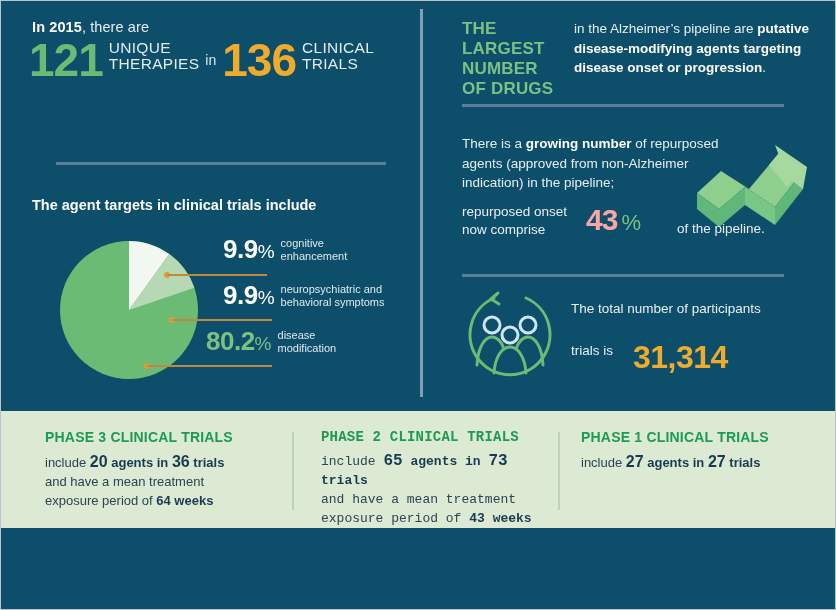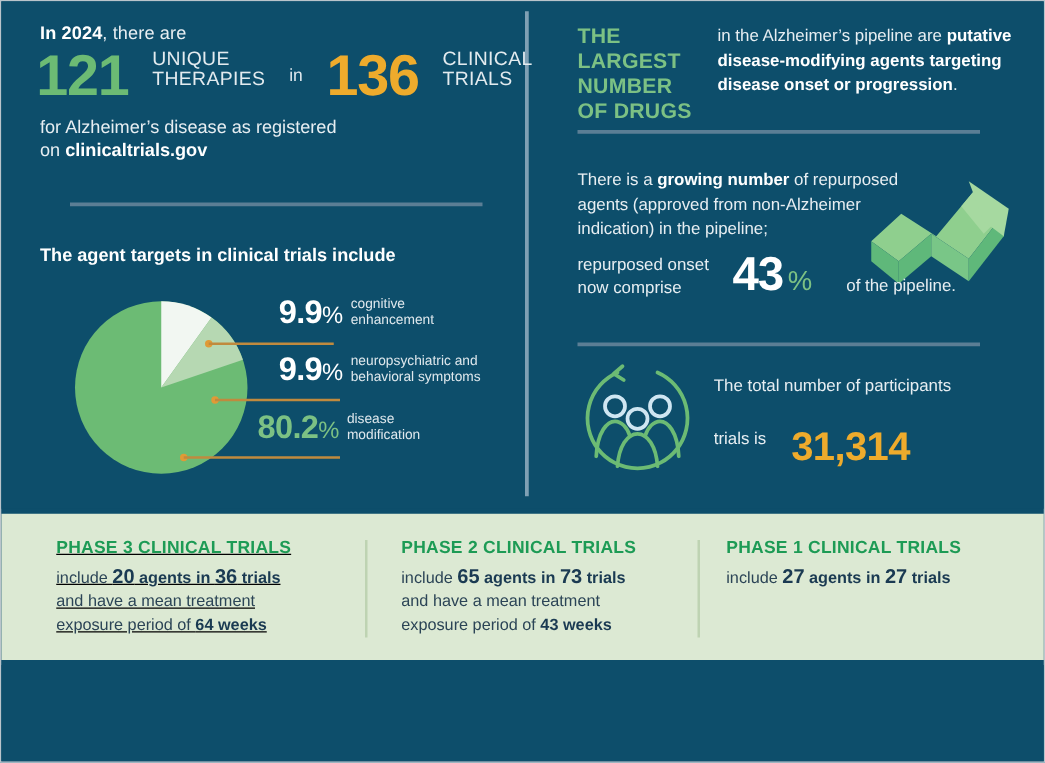--- a/index.html
+++ b/index.html
@@ -18,21 +18,21 @@
 
   
   #l-line1{position:absolute;left:31px;top:18px;font-size:14.5px;color:#e7eef2;letter-spacing:.1px;}
   #l-line1 b{color:#ffffff;font-weight:bold;}
 
   #bigrow{position:absolute;left:28px;top:36px;width:380px;height:48px;}
   .bignum{font-size:46px;font-weight:bold;line-height:46px;letter-spacing:-1px;}
   .bignum.green{color:#6cbb74;}
   .bignum.gold{color:#eeab2c;}
   .bigunit{font-size:15.5px;color:#e3ebef;line-height:16px;letter-spacing:.3px;text-transform:uppercase;}
-  .bigflex{display:flex;align-items:flex-start;gap:19px;}
+  .bigflex{display:flex;align-items:flex-start;gap:6px;}
   .unitstack{padding-top:3px;}
   #inword{font-size:14px;color:#dfe8ed;padding:0 0 0 0;align-self:center;}
 
   #l-line2{position:absolute;left:31px;top:92px;font-size:14.5px;color:#e7eef2;line-height:19px;}
   #l-line2 b{color:#ffffff;font-weight:bold;}
 
   #l-hdiv{position:absolute;left:55px;top:161px;width:330px;height:3px;background:#5b7e95;}
 
   #l-heading{position:absolute;left:31px;top:196px;font-size:14.5px;font-weight:bold;color:#ffffff;}
 
@@ -57,21 +57,21 @@
   #r-pipetext{position:absolute;left:573px;top:18px;width:250px;font-size:13.5px;color:#e7eef2;line-height:19.5px;}
   #r-pipetext b{color:#ffffff;font-weight:bold;}
 
   #r-hdiv1{position:absolute;left:461px;top:103px;width:322px;height:3px;background:#5b7e95;}
 
   #r-grow{position:absolute;left:461px;top:133px;width:280px;font-size:13.5px;color:#e7eef2;line-height:19.5px;}
   #r-grow b{color:#ffffff;font-weight:bold;}
 
   #r-rep{position:absolute;left:461px;top:202px;font-size:13.5px;color:#e7eef2;line-height:18px;}
   #r-43{position:absolute;left:585px;top:200px;display:flex;align-items:baseline;}
-  #r-43 .n{font-size:38px;font-weight:bold;color:#ffffff;line-height:38px;letter-spacing:-1px;}
+  #r-43 .n{font-size:30px;font-weight:bold;color:#fca5a5;line-height:38px;letter-spacing:-1px;}
   #r-43 .p{font-size:22px;color:#7cc184;padding-left:4px;}
   #r-ofpipe{position:absolute;left:676px;top:220px;font-size:13.5px;color:#e7eef2;}
 
   #arrowWrap{position:absolute;left:690px;top:142px;width:120px;height:100px;}
 
   #r-hdiv2{position:absolute;left:461px;top:273px;width:322px;height:3px;background:#5b7e95;}
 
   #peopleWrap{position:absolute;left:463px;top:288px;width:92px;height:92px;}
   #r-part{position:absolute;left:570px;top:298px;width:230px;font-size:13.5px;color:#e7eef2;line-height:19.5px;}
   #r-31314{position:absolute;left:570px;top:340px;font-size:32px;font-weight:bold;color:#eeab2c;line-height:32px;letter-spacing:-.5px;}
@@ -93,43 +93,39 @@
 </head>
 <body>
 
 <div id="page">
 
   <div id="topArea">
 
     <div id="vdiv"></div>
 
     <div id="l-line1">
-      <b>In 2024</b><span>, there are</span>
+      <b>In 2015</b><span>, there are</span>
     </div>
 
     <div id="bigrow">
       <div class="bigflex">
         <span class="bignum green">121</span>
         <span class="unitstack">
           <div class="bigunit">UNIQUE</div>
           <div class="bigunit">THERAPIES</div>
         </span>
         <span id="inword">in</span>
         <span class="bignum gold">136</span>
         <span class="unitstack">
           <div class="bigunit">CLINICAL</div>
           <div class="bigunit">TRIALS</div>
         </span>
       </div>
     </div>
 
-    <div id="l-line2">
-      <div>for Alzheimer’s disease as registered</div>
-      <div><span>on </span><b>clinicaltrials.gov</b></div>
-    </div>
 
     <div id="l-hdiv"></div>
 
     <div id="l-heading">The agent targets in clinical trials include</div>
 
     <div id="pieWrap">
       <svg width="140" height="140" viewBox="0 0 140 140">
 
         <circle cx="70" cy="70" r="69" fill="#6cbb74"></circle>
 
@@ -237,30 +233,30 @@
     </div>
     <div id="r-trialsis">trials is</div>
     <div id="r-31314" style="left:632px;">31,314</div>
 
   </div>
 
   <div id="phaseBand">
     <div id="pdiv1"></div>
     <div id="pdiv2"></div>
 
-    <div class="phaseCol" style="left:44px;width:240px;text-decoration:underline;">
+    <div class="phaseCol" style="left:44px;width:240px;">
       <div class="phaseTitle">PHASE 3 CLINICAL TRIALS</div>
       <div class="phaseBody">
         <div><span>include </span><span class="bn">20</span><b> agents in </b><span class="bn">36</span><b> trials</b></div>
         <div>and have a mean treatment</div>
         <div><span>exposure period of </span><b>64 weeks</b></div>
       </div>
     </div>
 
-    <div class="phaseCol" style="left:320px;width:240px;">
+    <div class="phaseCol" style="left:320px;width:240px;font-family:Liberation Mono, monospace;">
       <div class="phaseTitle">PHASE 2 CLINICAL TRIALS</div>
       <div class="phaseBody">
         <div><span>include </span><span class="bn">65</span><b> agents in </b><span class="bn">73</span><b> trials</b></div>
         <div>and have a mean treatment</div>
         <div><span>exposure period of </span><b>43 weeks</b></div>
       </div>
     </div>
 
     <div class="phaseCol" style="left:580px;width:240px;">
       <div class="phaseTitle">PHASE 1 CLINICAL TRIALS</div>

